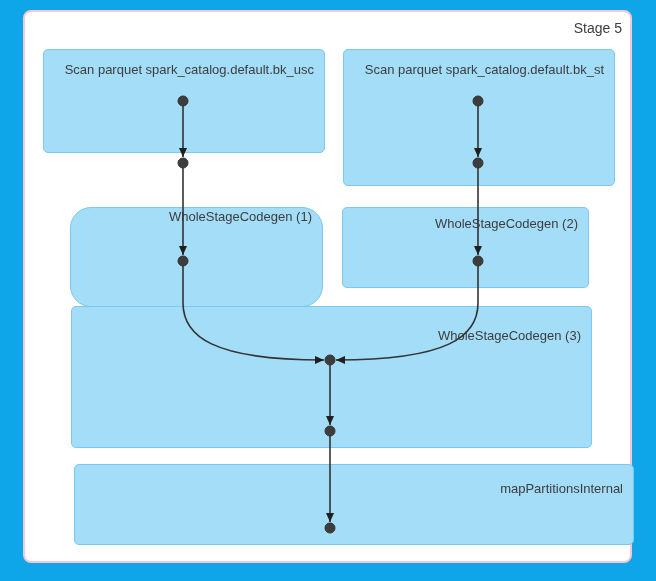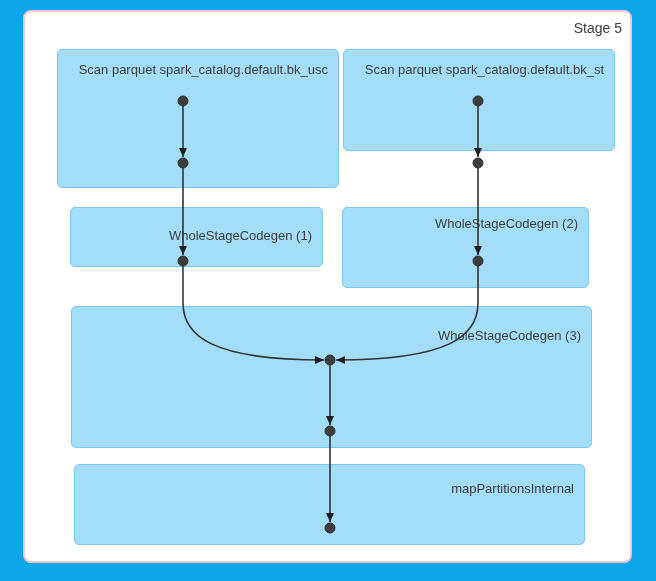--- a/index.html
+++ b/index.html
@@ -67,41 +67,41 @@
 </style>
 </head>
 <body>
 
 <div class="canvas">
 
   <div class="stage-frame"></div>
 
   <div class="stage-label">Stage 5</div>
 
-  <div class="cluster" style="left:43px; top:49px; width:282px; height:139px; padding-top:12px;margin-left:14px;">
+  <div class="cluster" style="left:43px; top:49px; width:282px; height:104px; padding-top:12px;">
     <span class="cluster-label">Scan parquet spark_catalog.default.bk_usc</span>
   </div>
 
-  <div class="cluster" style="left:343px; top:49px; width:272px; height:102px; padding-top:12px;">
+  <div class="cluster" style="left:343px; top:49px; width:272px; height:137px; padding-top:12px;">
     <span class="cluster-label">Scan parquet spark_catalog.default.bk_st</span>
   </div>
 
-  <div class="cluster" style="left:70px; top:207px; width:253px; height:60px; padding-top:20px;">
+  <div class="cluster" style="left:70px; top:207px; width:253px; height:100px; padding-top:1px;border-radius:21px;">
     <span class="cluster-label">WholeStageCodegen (1)</span>
   </div>
 
   <div class="cluster" style="left:342px; top:207px; width:247px; height:81px; padding-top:8px;padding-left:20px;">
     <span class="cluster-label">WholeStageCodegen (2)</span>
   </div>
 
   <div class="cluster" style="left:71px; top:306px; width:521px; height:142px; padding-top:21px;">
     <span class="cluster-label">WholeStageCodegen (3)</span>
   </div>
 
-  <div class="cluster" style="left:74px; top:464px; width:511px; height:81px; padding-top:16px;">
+  <div class="cluster" style="left:74px; top:464px; width:560px; height:81px; padding-top:16px;">
     <span class="cluster-label">mapPartitionsInternal</span>
   </div>
 
   <svg class="dag-overlay" width="656" height="581" viewBox="0 0 656 581">
     <defs>
       <marker id="arrow" viewBox="0 0 9 8" refX="9" refY="4" markerWidth="9" markerHeight="8" markerUnits="userSpaceOnUse" orient="auto">
         <path d="M0,0 L9,4 L0,8 Z" fill="#1f1f1f"></path>
       </marker>
     </defs>
 

